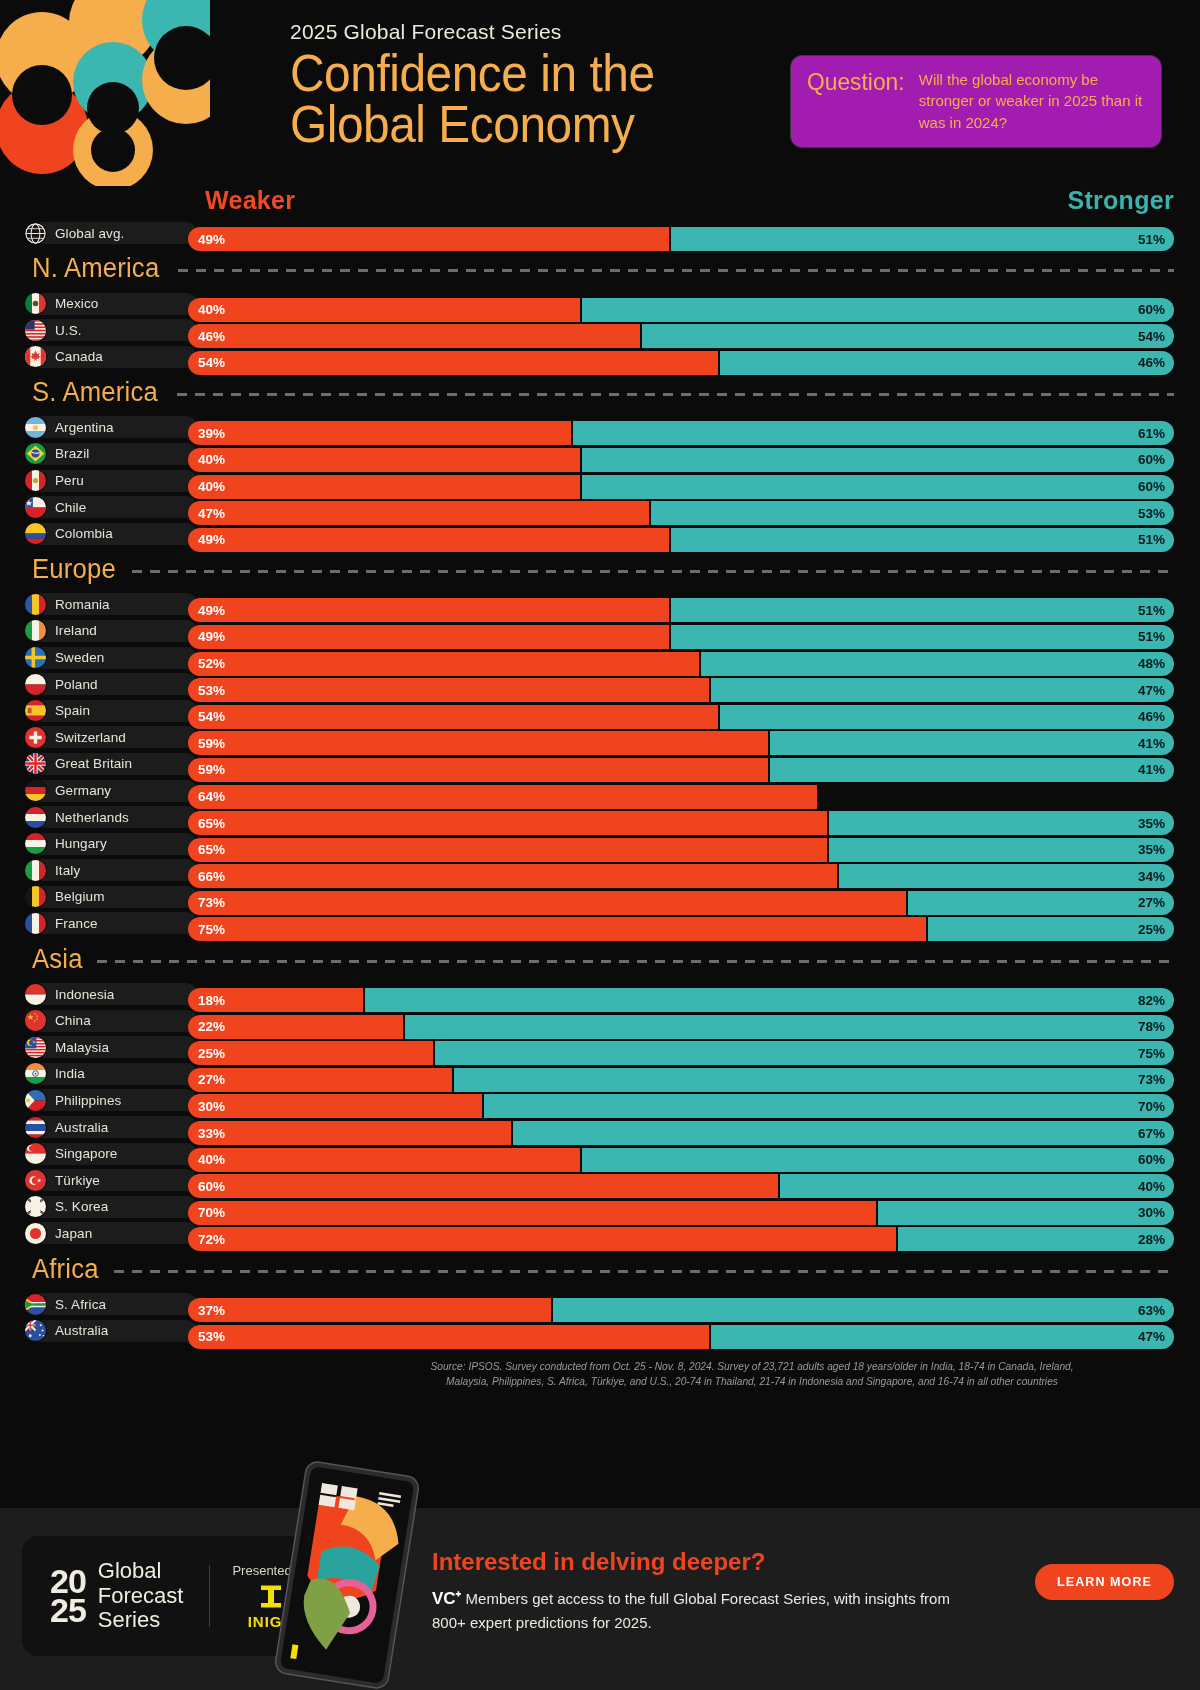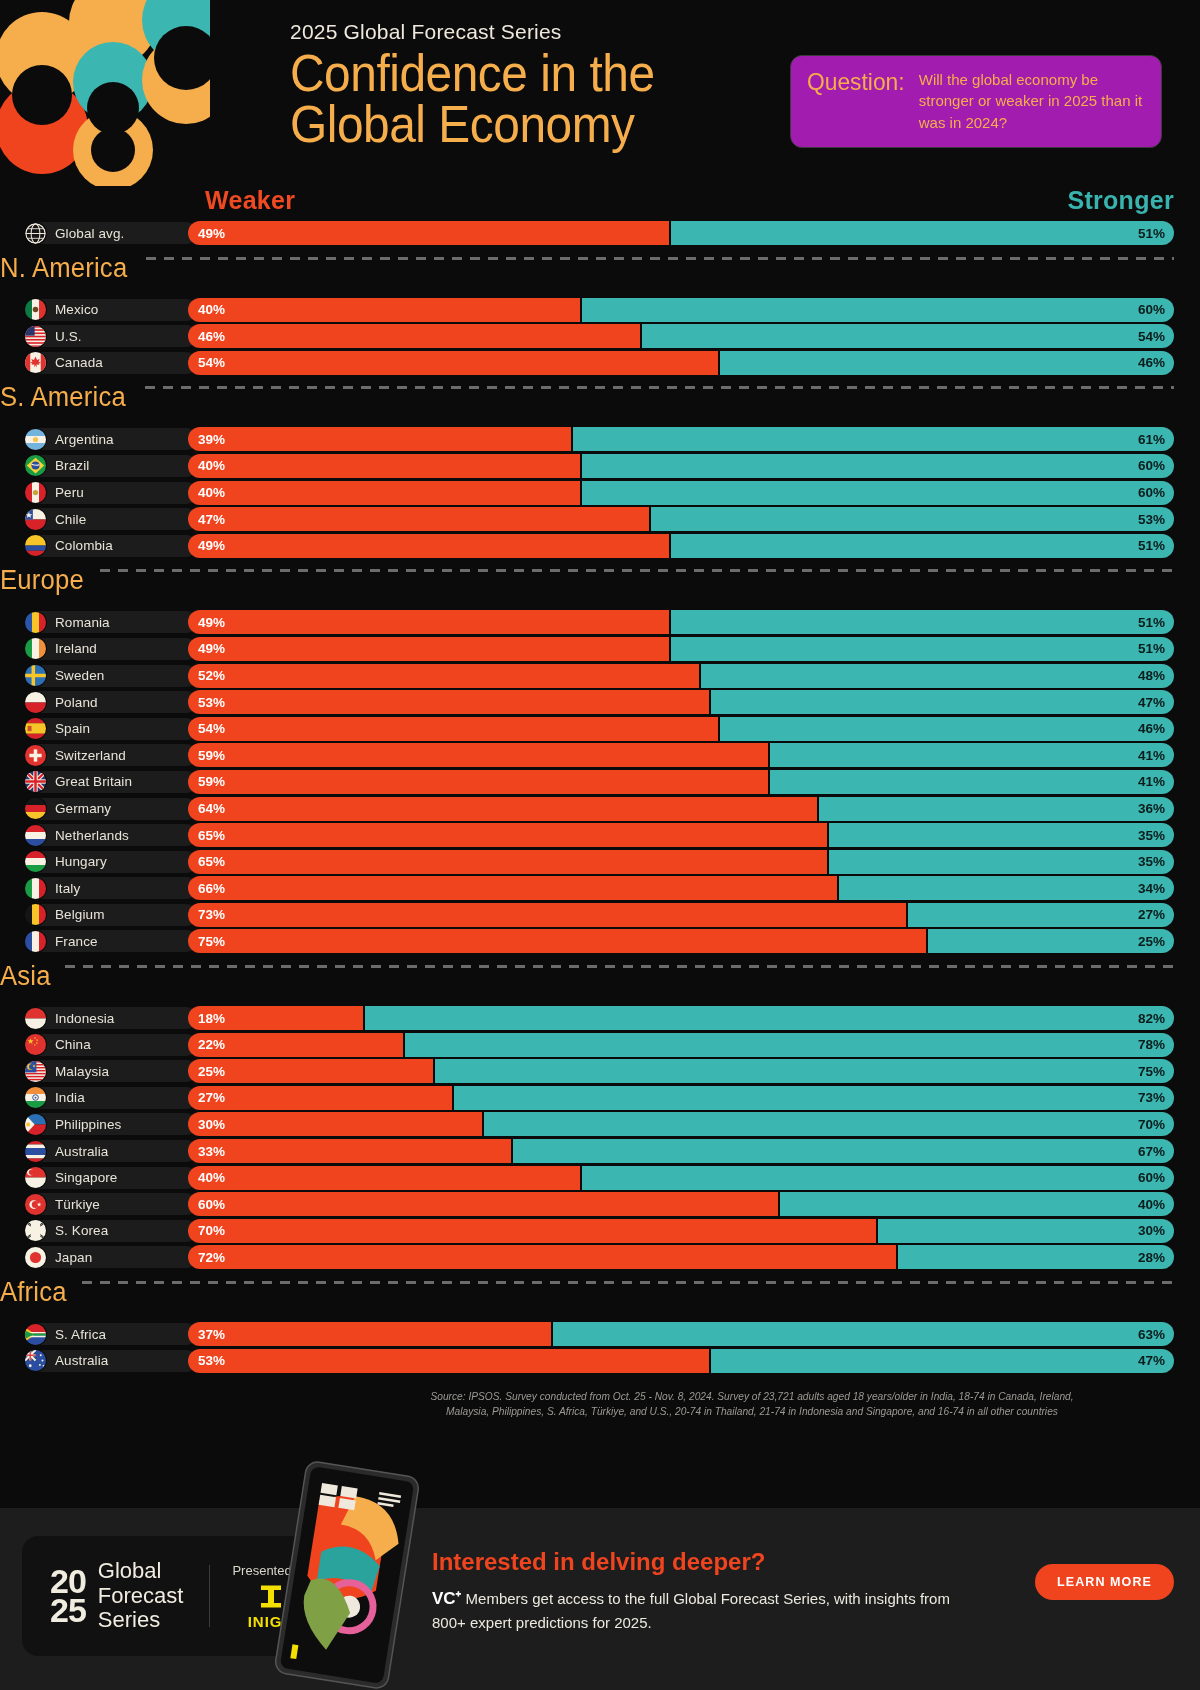--- a/index.html
+++ b/index.html
@@ -82,21 +82,21 @@
     box-shadow:0 0 0 1px #0b0b0b;
   }
   .flag svg{ display:block; width:21px; height:21px; }
   .cname{
     margin-left:9px; font-size:13.5px; color:#e8e4d8;
     font-family:"Liberation Sans", sans-serif; white-space:nowrap;
     letter-spacing:.1px;
   }
 
   .barwrap{
-    position:absolute; left:188px; right:26px; top:1px; height:24px;
+    position:absolute; left:188px; right:26px; top:7px; height:24px;
     display:flex; align-items:stretch; border-radius:12px; overflow:hidden;
   }
   .bar-weak{
     background:#f0441f; position:relative; display:flex; align-items:center;
     border-right:2px solid #0b0b0b;
   }
   .bar-strong{ background:#3bb6b0; position:relative; display:flex; align-items:center; flex:1 1 auto; }
   .pct-left{
     margin-left:10px; font-size:13.5px; font-weight:700; color:#ffffff;
     font-family:"Liberation Sans", sans-serif;
@@ -104,22 +104,22 @@
   .pct-right{
     position:absolute; right:9px; font-size:13.5px; font-weight:700; color:#0b1c1c;
     font-family:"Liberation Sans", sans-serif;
   }
 
   .row.global .labelbox{ width:172px; }
   .row.global .barwrap{ height:24px; }
 
   
   .group{
-    position:relative; height:44px; display:flex; 
-    margin-top:6px;
+    position:relative; height:44px; display:flex; align-items:center;
+    padding-left:32px; 
   }
   .group-name{
     font-family:"Liberation Sans Narrow","Liberation Sans",sans-serif;
     font-size:27px; color:#f5ae4b; letter-spacing:.2px; white-space:nowrap;
     transform:scaleX(.95); transform-origin:left center;
   }
   .group-dash{
     flex:1 1 auto; margin-left:12px; margin-right:26px;
     height:3px; margin-top:4px;
     background-image:linear-gradient(to right,#6c6c6c 0 10px, transparent 10px 18px);
@@ -595,23 +595,20 @@
                 <rect width="24" height="8" fill="#151515"></rect>
                 <rect y="8" width="24" height="8" fill="#d8222a"></rect>
                 <rect y="16" width="24" height="8" fill="#f7c527"></rect>
               </svg>
             </span>
             <span class="cname">Germany</span>
           </div>
           <div class="barwrap">
             <div class="bar-weak" style="width: 64%;">
               <span class="pct-left">64%</span>
-            </div>
-            <div class="bar-strong">
-              <span class="pct-right">36%</span>
             </div>
           </div>
         </div>
         <div class="row">
           <div class="labelbox">
             <span class="flag">
               <svg viewBox="0 0 24 24">
                 <rect width="24" height="8" fill="#d8222a"></rect>
                 <rect y="8" width="24" height="8" fill="#f7f2e4"></rect>
                 <rect y="16" width="24" height="8" fill="#2b4ea0"></rect>

